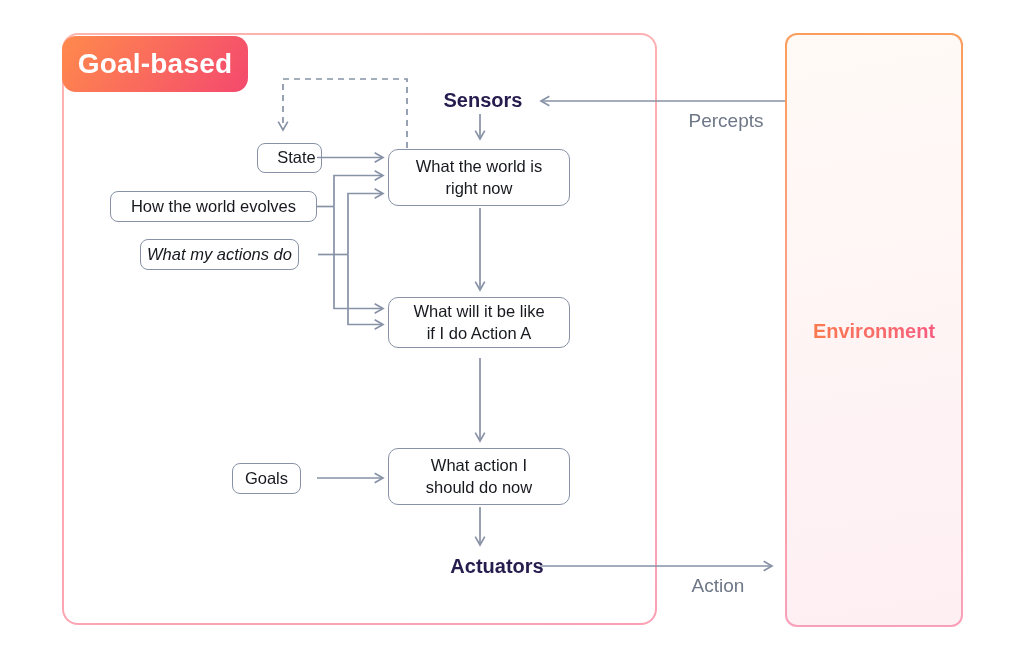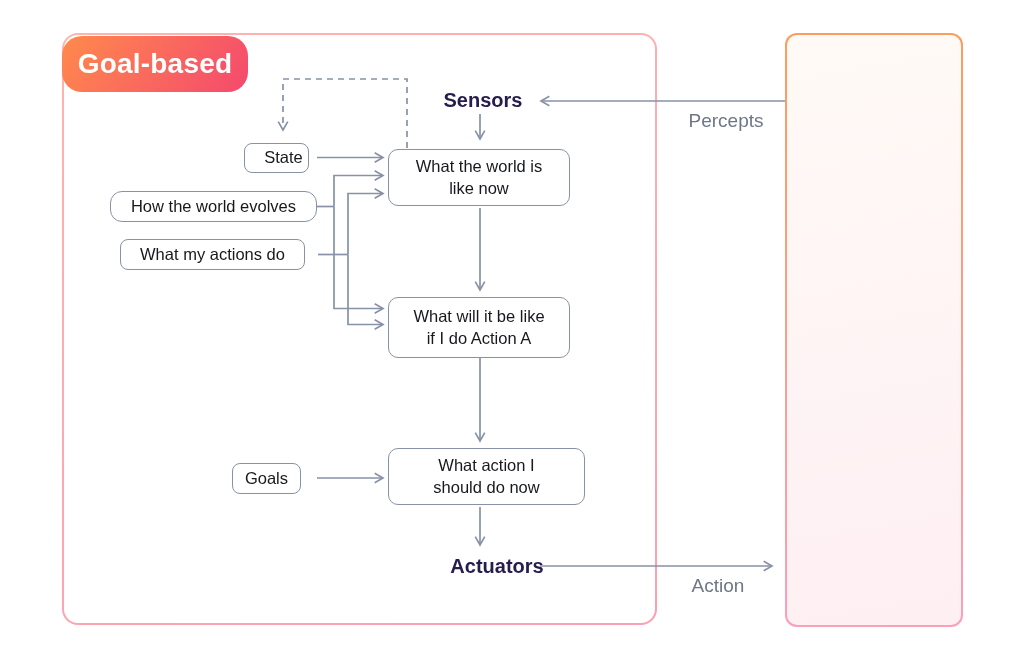--- a/index.html
+++ b/index.html
@@ -38,21 +38,21 @@
     border: 2px solid transparent;
     background: linear-gradient(#ffffff, #ffffff) padding-box,
                 linear-gradient(160deg, var(--agent-border-top), var(--agent-border-bottom)) border-box;
   }
 
   
   .badge {
     position: absolute;
     left: 62px; top: 36px;
     width: 186px; height: 56px;
-    border-radius: 20px;
+    border-radius: 14px;
     background: linear-gradient(125deg, var(--badge-gradient-start), var(--badge-gradient-end));
     display: flex; align-items: center; justify-content: center;
     color: #ffffff;
     font-size: 28px;
     font-weight: bold;
     letter-spacing: 0.2px;
     z-index: 3;
   }
 
   
@@ -87,26 +87,26 @@
     display: flex; align-items: center; justify-content: center;
     text-align: center;
     color: var(--node-text);
     font-size: 16.5px;
     line-height: 1.28;
     white-space: pre-line;
     z-index: 2;
   }
   .node.big { border-radius: 10px; }
 
-  .node-state        { left: 244px; top: 143px; width: 65px;  height: 30px; padding-left: 14px; }
-  .node-evolves      { left: 110px; top: 191px; width: 207px; height: 31px; border-radius: 12px; }
-  .node-actions-do   { left: 120px; top: 239px; width: 185px; height: 31px; }
+  .node-state        { left: 257px; top: 143px; width: 65px;  height: 30px; padding-left: 14px; }
+  .node-evolves      { left: 110px; top: 191px; width: 207px; height: 31px; }
+  .node-actions-do   { left: 140px; top: 239px; width: 159px; height: 31px; font-style: italic; }
   .node-world-now    { left: 388px; top: 149px; width: 182px; height: 57px; }
-  .node-prediction   { left: 388px; top: 297px; width: 182px; height: 61px; }
-  .node-decision     { left: 388px; top: 448px; width: 197px; height: 57px; }
+  .node-prediction   { left: 388px; top: 297px; width: 182px; height: 51px; }
+  .node-decision     { left: 388px; top: 448px; width: 182px; height: 57px; }
   .node-goals        { left: 232px; top: 463px; width: 69px;  height: 31px; }
 
   
   .io-label {
     position: absolute;
     transform: translate(-50%, -50%);
     color: var(--io-text);
     font-size: 20px;
     font-weight: bold;
     z-index: 2;
@@ -141,34 +141,35 @@
   .arrow-head { stroke: var(--line); fill: none; stroke-width: 1.4; }
 </style>
 </head>
 <body>
 
 <div class="stage">
 
   <div class="agent-box"></div>
 
   <div class="env-box"></div>
+  <div class="env-label">Environment</div>
 
   <div class="badge">Goal-based</div>
 
   <div class="io-label io-sensors">Sensors</div>
   <div class="io-label io-actuators">Actuators</div>
 
   <div class="flow-label flow-percepts">Percepts</div>
   <div class="flow-label flow-actions">Action</div>
 
   <div class="node node-state">State</div>
   <div class="node node-evolves">How the world evolves</div>
   <div class="node node-actions-do">What my actions do</div>
   <div class="node big node-world-now">What the world is
-like now</div>
+right now</div>
   <div class="node big node-prediction">What will it be like
 if I do Action A</div>
   <div class="node big node-decision">What action I
 should do now</div>
   <div class="node node-goals">Goals</div>
 
   <svg class="wires" viewBox="0 0 1024 661" xmlns="http://www.w3.org/2000/svg">
     <defs>
       <marker id="arw" viewBox="0 0 10 10" refX="8.5" refY="5" markerWidth="7" markerHeight="7" orient="auto-start-reverse">
         <path class="arrow-head" d="M1.5,1 L8.5,5 L1.5,9"></path>

